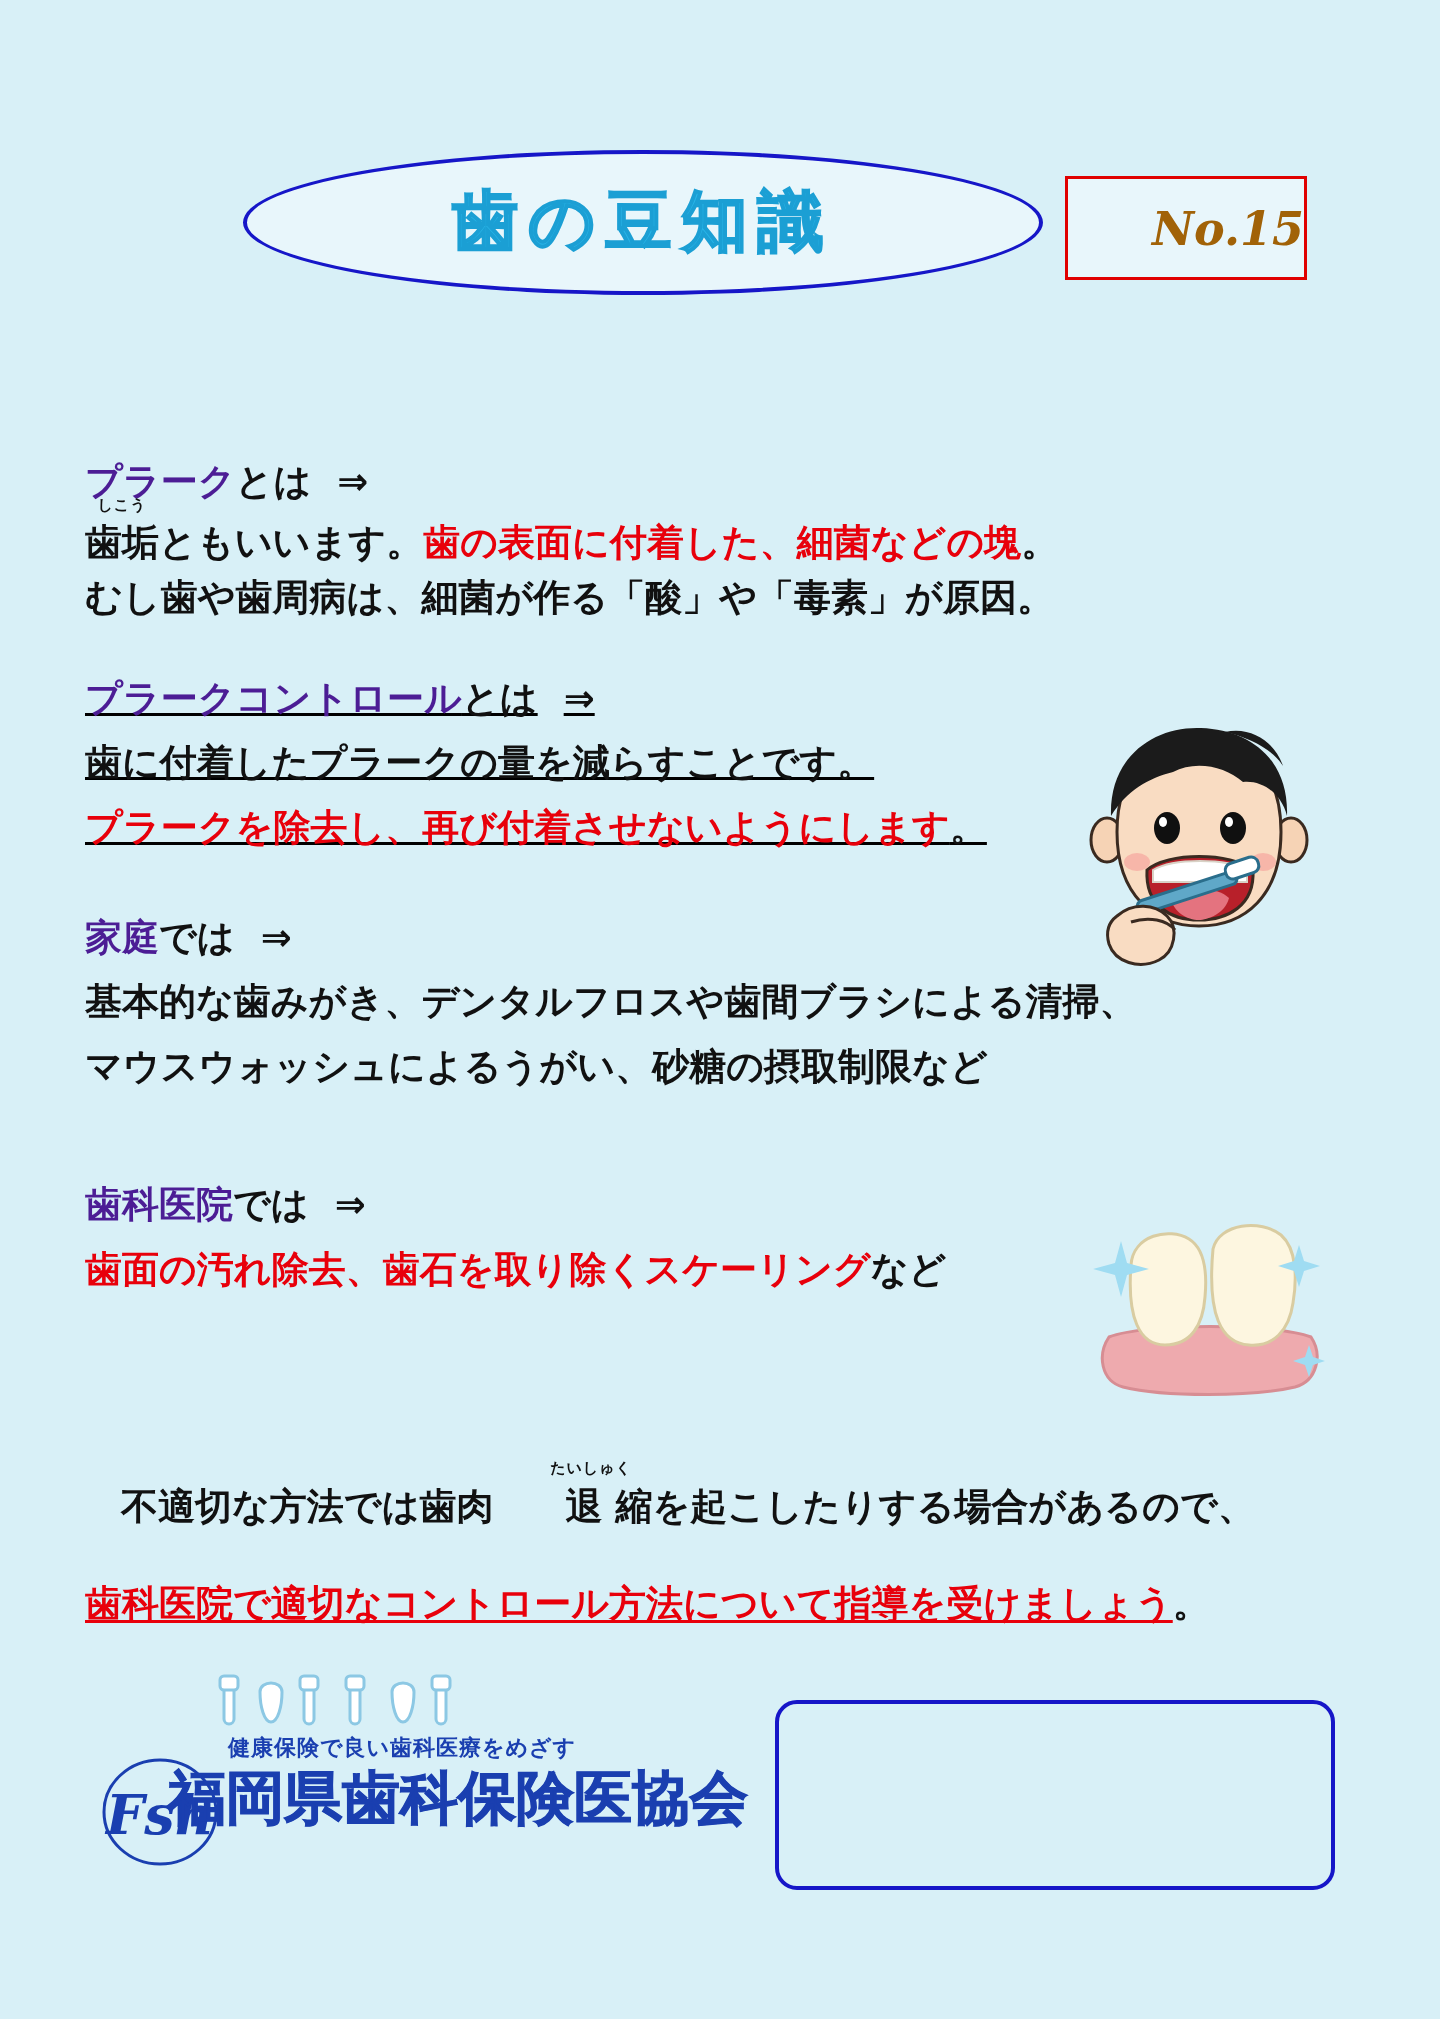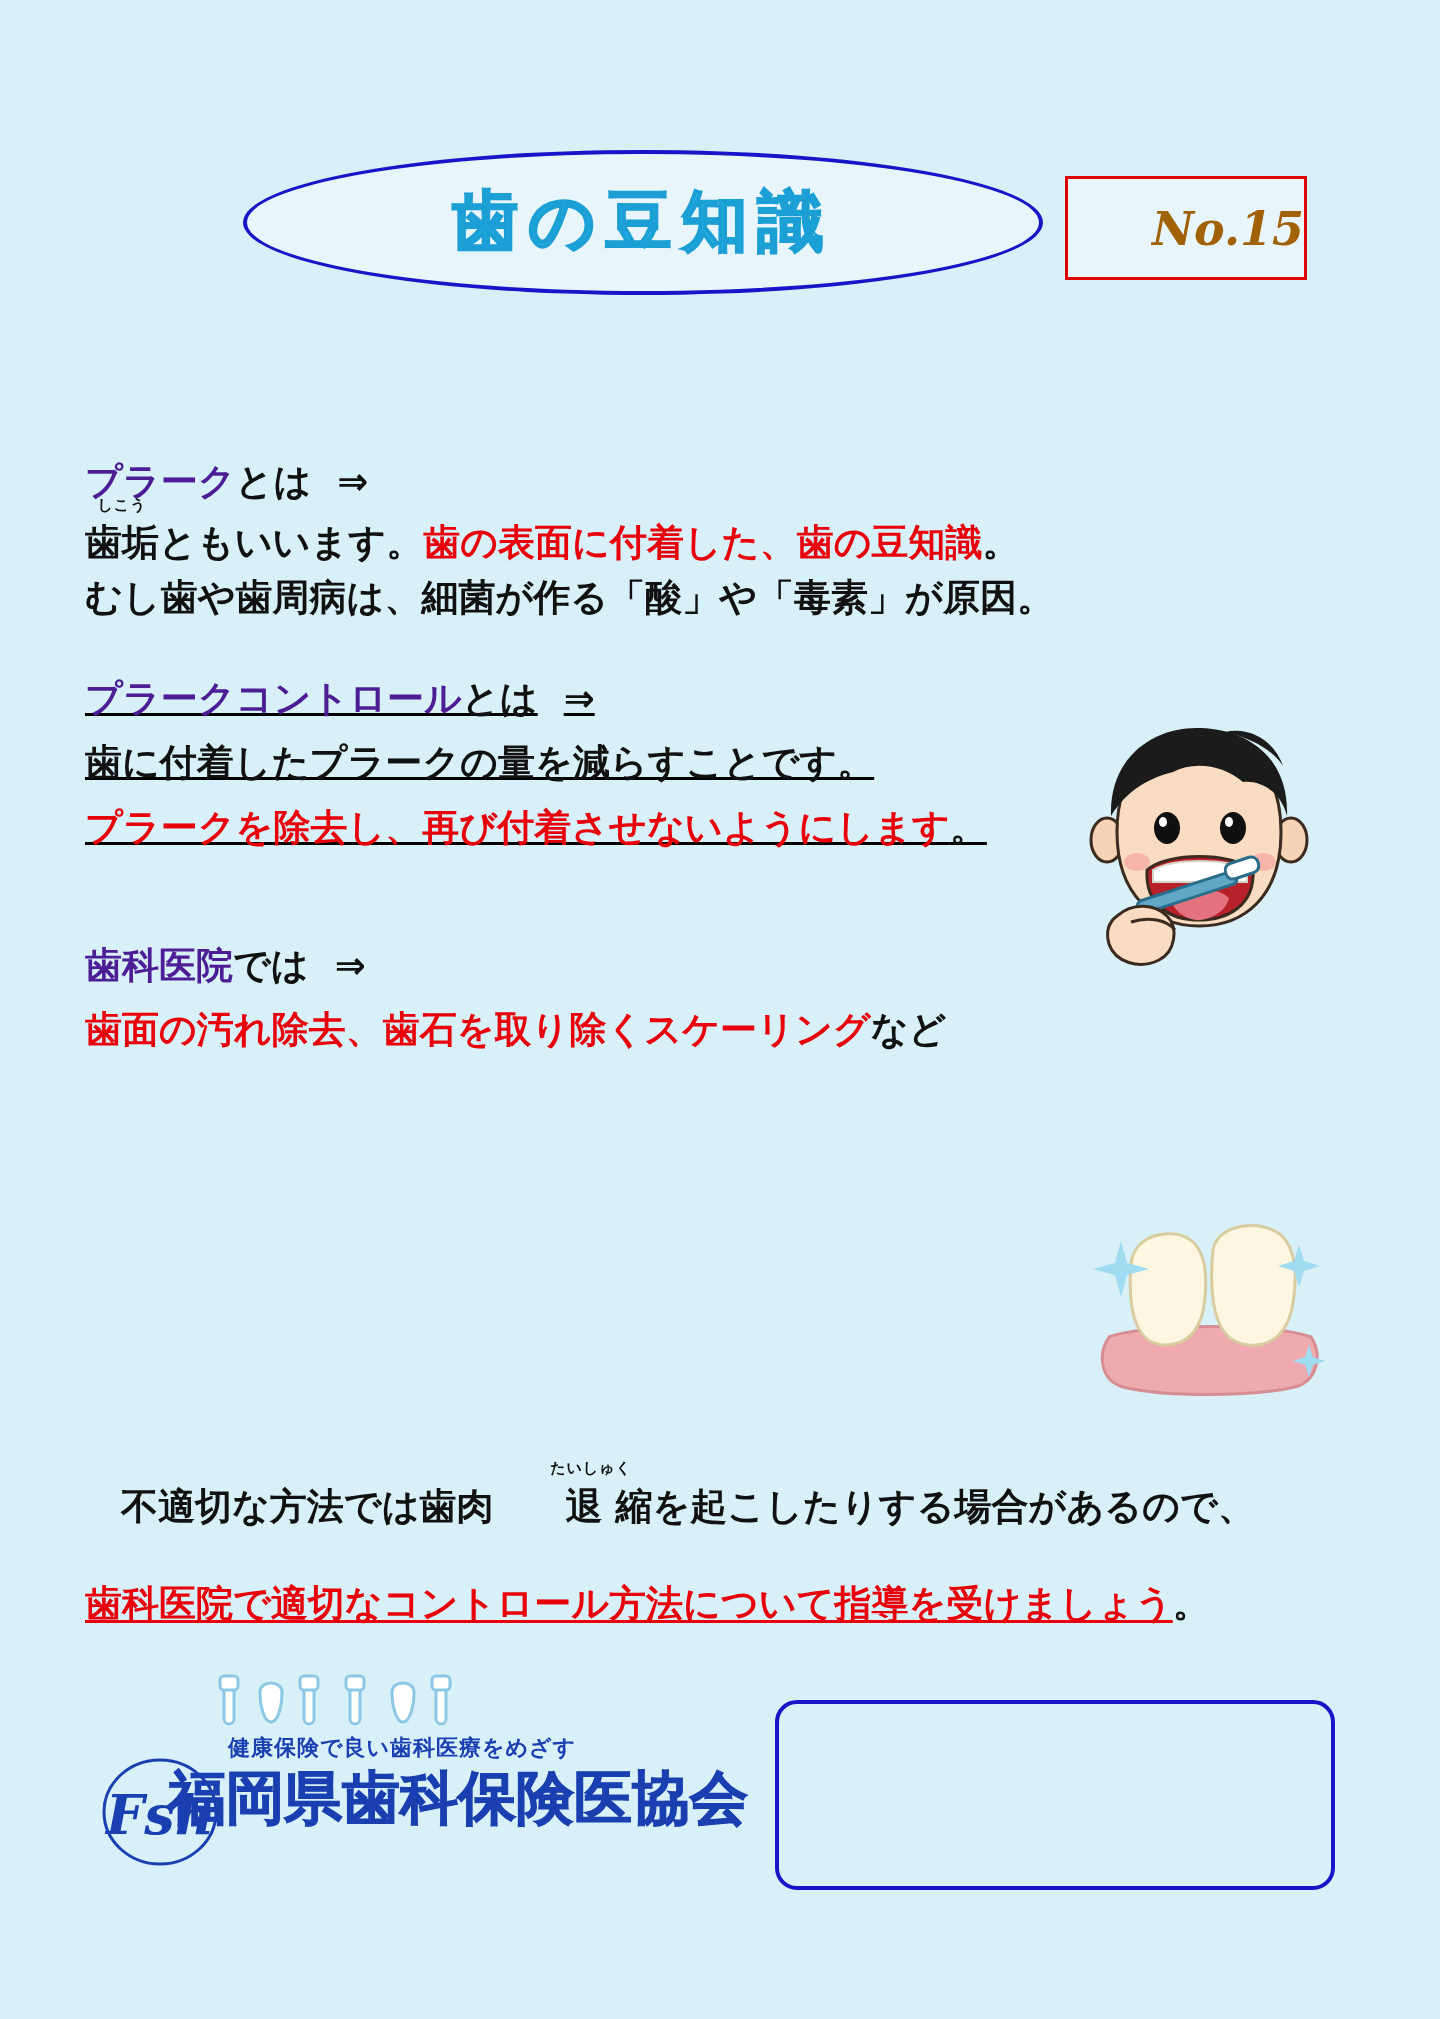--- a/index.html
+++ b/index.html
@@ -262,35 +262,42 @@
   </div>
 
 
   <div class="content">
 
     <div class="block">
       <p class="lead">
         <span class="red">プラーク</span><span>とは</span><span class="arrow">⇒</span>
       </p>
       <p class="line">
-        <span class="ruby"><span class="rt">しこう</span><span class="rb">歯垢</span></span><span>ともいいます。</span><span class="red">歯の表面に付着した、歯の豆知識</span><span>。</span>
+        <span class="ruby"><span class="rt">しこう</span><span class="rb">歯垢</span></span><span>ともいいます。</span><span class="red">歯の表面に付着した、細菌などの塊</span><span>。</span>
       </p>
       <p class="line">むし歯や歯周病は、細菌が作る「酸」や「毒素」が原因。</p>
     </div>
 
     <div class="block" style="margin-top:46px;text-decoration:underline;">
       <p class="lead">
         <span class="red">プラークコントロール</span><span>とは</span><span class="arrow">⇒</span>
       </p>
       <p class="line spaced">歯に付着したプラークの量を減らすことです。</p>
       <p class="line spaced">
         <span class="red">プラークを除去し、再び付着させないようにします</span><span>。</span>
       </p>
     </div>
 
+    <div class="block" style="margin-top:50px;">
+      <p class="lead">
+        <span class="red">家庭</span><span>では</span><span class="arrow">⇒</span>
+      </p>
+      <p class="line spaced">基本的な歯みがき、デンタルフロスや歯間ブラシによる清掃、</p>
+      <p class="line spaced">マウスウォッシュによるうがい、砂糖の摂取制限など</p>
+    </div>
 
     <div class="block" style="margin-top:78px;">
       <p class="lead">
         <span class="red">歯科医院</span><span>では</span><span class="arrow">⇒</span>
       </p>
       <p class="line spaced">
         <span class="red">歯面の汚れ除去、歯石を取り除くスケーリング</span><span>など</span>
       </p>
     </div>
 

